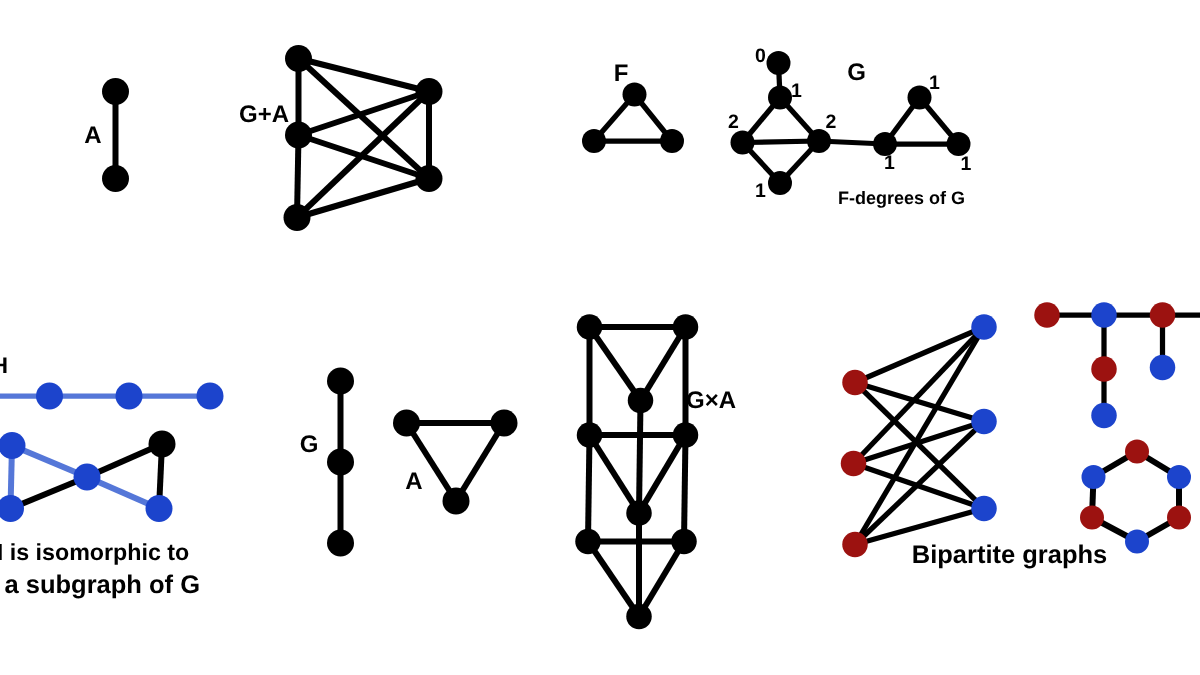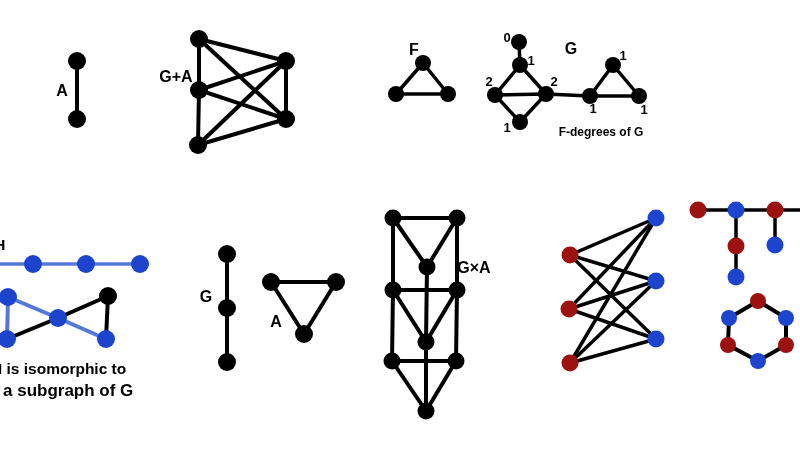--- a/index.html
+++ b/index.html
@@ -198,20 +198,21 @@
   <div class="lbl lbl-gpa">G+A</div>
   <div class="lbl lbl-f">F</div>
   <div class="lbl lbl-gtop">G</div>
   <div class="lbl lbl-fdeg">F-degrees of G</div>
   <div class="lbl lbl-h">H</div>
   <div class="lbl lbl-iso1">H is isomorphic to</div>
   <div class="lbl lbl-iso2">a subgraph of G</div>
   <div class="lbl lbl-gpath">G</div>
   <div class="lbl lbl-atri">A</div>
   <div class="lbl lbl-gxa">G×A</div>
+  <div class="lbl lbl-bip">Bipartite graphs</div>
 <div class="degree-label" style="left: 507px; top: 37px;">0</div>
     <div class="degree-label" style="left: 531px; top: 60px;">1</div>
     <div class="degree-label" style="left: 489px; top: 81px;">2</div>
     <div class="degree-label" style="left: 554px; top: 81px;">2</div>
     <div class="degree-label" style="left: 507px; top: 127px;">1</div>
     <div class="degree-label" style="left: 623px; top: 55px;">1</div>
     <div class="degree-label" style="left: 593px; top: 108px;">1</div>
     <div class="degree-label" style="left: 644px; top: 109px;">1</div>
   </div>
 

